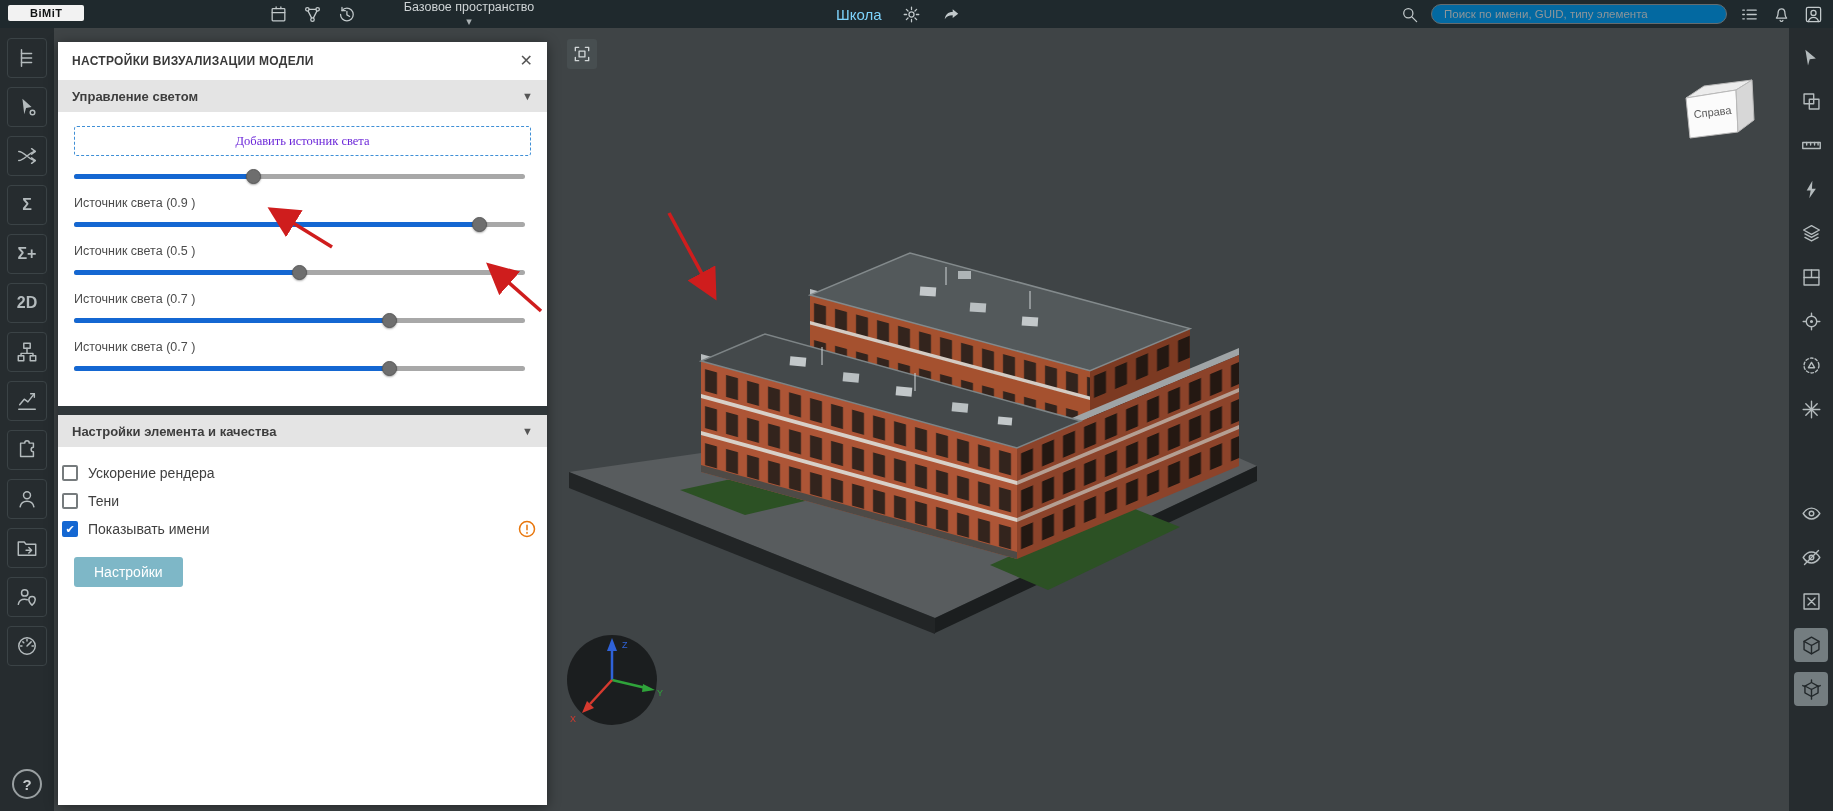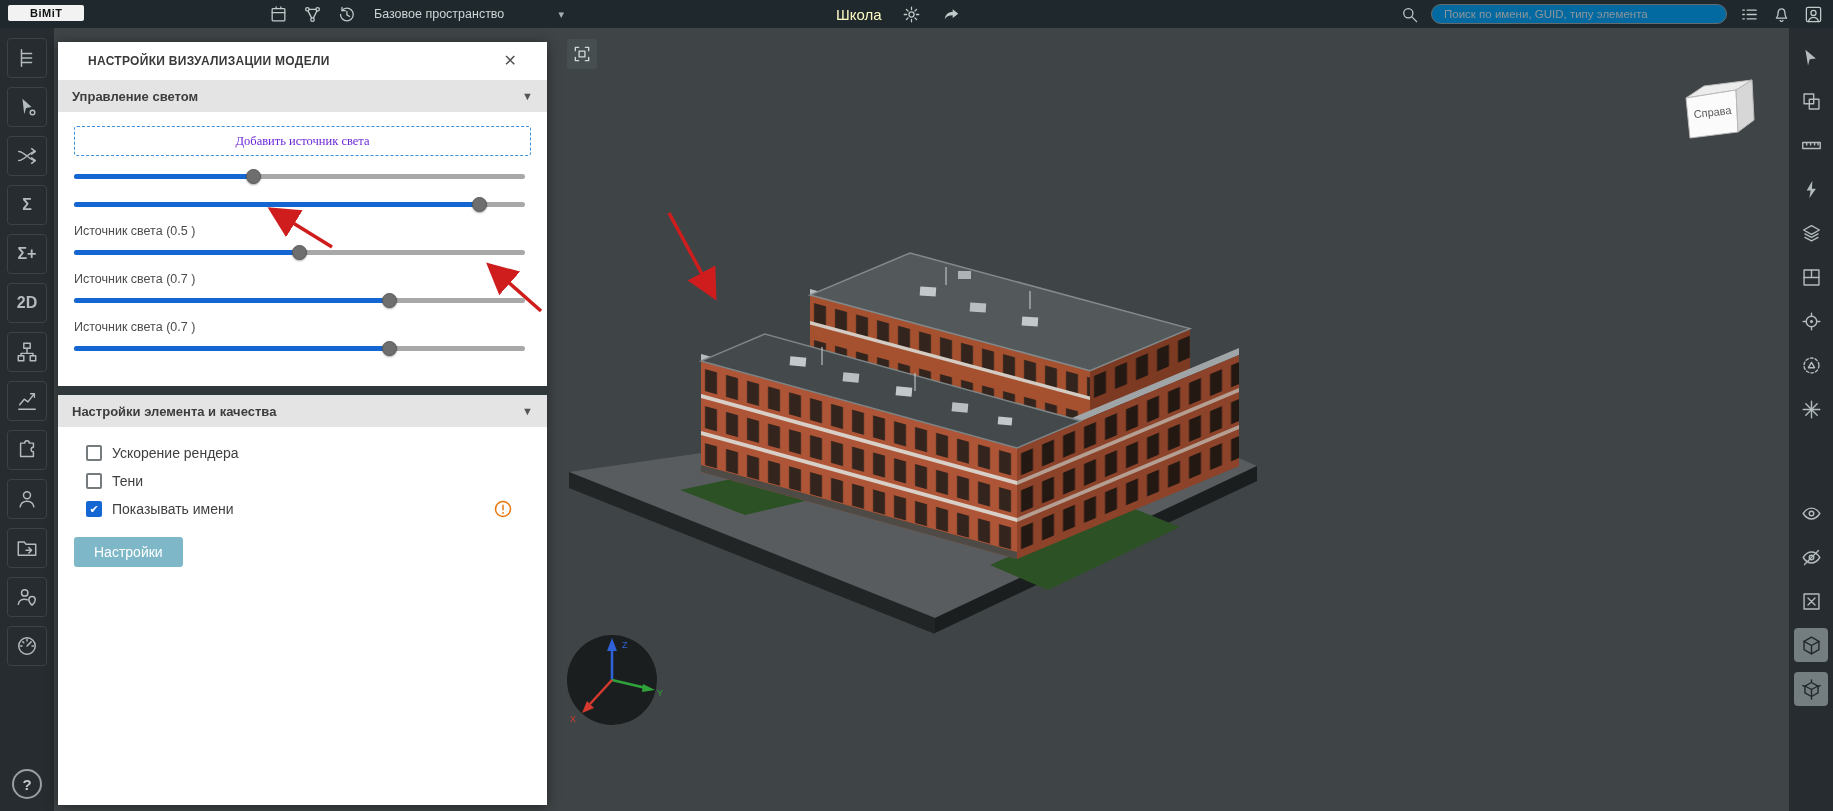--- a/index.html
+++ b/index.html
@@ -9,24 +9,24 @@
 
   
   .topbar { position:absolute; left:0; top:0; width:100%; height:28px; background:#1f292d; z-index:50; }
   .logo { position:absolute; left:8px; top:5px; background:#f2f2f2; color:#101314;
           font-size:11px; font-weight:bold; padding:2px 22px; border-radius:2px; letter-spacing:.5px; }
   .tb-group { position:absolute; top:0; height:28px; display:flex; align-items:center; gap:14px; }
   .tb-icons { left:268px; }
   .tb-icon { width:20px; height:20px; color:#c2c9cb; display:inline-flex; align-items:center; justify-content:center; cursor:pointer; }
   .tb-icon svg { width:19px; height:19px; stroke:currentColor; fill:none; stroke-width:1.6; stroke-linecap:round; stroke-linejoin:round; }
   .workspace { position:absolute; left:374px; top:0; height:28px; width:190px; display:flex; align-items:center;
-               justify-content:space-between; color:#cfd4d6; font-size:12.5px; cursor:pointer; }
+               justify-content:space-between; color:#cfd4d6; font-size:12.5px; cursor:pointer;flex-direction:column; }
   .workspace .chev { color:#aab1b3; font-size:11px; }
   .tb-center { left:836px; gap:20px; }
-  .tb-center .title { color:#fef9c3; font-size:15px; }
+  .tb-center .title { color:#7dd3fc; font-size:15px; }
   .tb-right { right:10px; gap:12px; }
   .search-input { width:296px; height:20px; background:#0369a1; border:1px solid #646c6f; border-radius:11px;
                   color:#dfe3e4; font-size:11.5px; padding:0 12px; outline:none; font-family:"Liberation Sans", sans-serif; }
   .search-input::placeholder { color:#8d969a; }
 
   
   .left-toolbar { position:absolute; left:0; top:28px; bottom:0; width:54px; background:#262c2f; z-index:30;
                   display:flex; flex-direction:column; align-items:center; padding-top:10px; gap:9px; }
   .right-toolbar { position:absolute; right:0; top:28px; bottom:0; width:44px; background:#262c2f; z-index:30;
                    display:flex; flex-direction:column; align-items:center; padding-top:12px; gap:10px; }
@@ -48,42 +48,42 @@
                color:#d2d7d8; display:flex; align-items:center; justify-content:center; cursor:pointer; z-index:5; }
   .focus-btn svg { width:20px; height:20px; stroke:currentColor; fill:none; stroke-width:1.6; stroke-linecap:round; }
   .building-svg { position:absolute; left:506px; top:207px; z-index:2; }
   .navcube-svg { position:absolute; left:1618px; top:48px; z-index:5; cursor:pointer; }
   .gizmo-svg { position:absolute; left:502px; top:596px; z-index:5; cursor:pointer; }
 
   
   .panel { position:absolute; left:58px; top:42px; width:489px; bottom:6px; background:#30373a; z-index:40;
            box-shadow:0 2px 12px rgba(0,0,0,.45); display:flex; flex-direction:column; }
   .panel-header { height:38px; background:#ffffff; display:flex; align-items:center; justify-content:space-between;
-                  padding:0 30px; flex:none; }
+                  padding:0 14px; flex:none; }
   .panel-title { font-size:12px; font-weight:bold; color:#3a3a3a; letter-spacing:.3px; }
   .panel-close { font-size:16px; color:#555; cursor:pointer; line-height:1; }
   .card { background:#ffffff; flex:none; }
   .card.grow { flex:1 1 auto; }
   .section-bar { height:32px; background:#e4e4e4; display:flex; align-items:center; justify-content:space-between;
                  padding:0 14px; cursor:pointer; }
   .section-title { font-size:13px; font-weight:bold; color:#3d3d3d; }
   .section-chev { font-size:11px; color:#555; }
   .panel-gap { height:9px; background:#30373a; flex:none; }
   .add-light-btn { display:block; margin:14px 16px 0; width:calc(100% - 32px); height:30px; background:#fff;
                    border:1px dashed #3f8fd6; border-radius:3px; color:#6d28d9; font-size:12.5px; cursor:pointer;
                    font-family:Liberation Serif, serif; }
   .sliders { padding:0 22px 30px 16px; }
   .slider-group { margin-top:12px; }
   .slider-label { font-size:12.5px; color:#4c4c4c; margin-bottom:6px; }
   .slider { position:relative; height:16px; cursor:pointer; }
   .slider-rail { position:absolute; left:0; right:0; top:6px; height:5px; background:#a8a8a8; border-radius:3px; }
   .slider-fill { position:absolute; left:0; top:6px; height:5px; background:#1467d2; border-radius:3px; }
   .slider-thumb { position:absolute; top:1px; width:15px; height:15px; margin-left:-8px; background:#6e6e6e;
                   border:1px solid #5a5a5a; border-radius:50%; box-shadow:0 1px 2px rgba(0,0,0,.35); cursor:pointer; }
-  .checks { padding:12px 28px 0; }
+  .checks { padding:12px 4px 0; }
   .check-row { position:relative; display:flex; align-items:center; height:28px; cursor:pointer; }
   .checkbox { width:16px; height:16px; border:2px solid #767b7d; border-radius:2px; background:#fff; flex:none;
               display:flex; align-items:center; justify-content:center; }
   .checkbox.checked { background:#1467d2; border-color:#1467d2; }
   .checkbox.checked::after { content:"✔"; color:#fff; font-size:11px; line-height:1; }
   .check-label { font-size:14px; color:#3f3f3f; margin-left:10px; }
   .warn { position:absolute; right:6px; top:4px; width:20px; height:20px; color:#e8760c; }
   .warn svg { width:20px; height:20px; stroke:currentColor; fill:none; stroke-width:1.8; stroke-linecap:round; }
   .save-btn { margin:14px 0 0 16px; padding:7px 20px; background:#7eb7c7; border:none; border-radius:3px;
               color:#fff; font-size:14px; cursor:pointer; font-family:"Liberation Sans", sans-serif; }
@@ -438,20 +438,21 @@
       <button class="add-light-btn">Добавить источник света</button>
       <div class="sliders" id="sliders">
   <div class="slider-group">
     <div class="slider">
       <div class="slider-rail"></div>
       <div class="slider-fill" style="width:40%"></div>
       <div class="slider-thumb" style="left:40%"></div>
     </div>
   </div>
   <div class="slider-group">
+    <div class="slider-label">Источник света (0.9 )</div>
     <div class="slider">
       <div class="slider-rail"></div>
       <div class="slider-fill" style="width:90%"></div>
       <div class="slider-thumb" style="left:90%"></div>
     </div>
   </div>
   <div class="slider-group">
     <div class="slider-label">Источник света (0.5 )</div>
     <div class="slider">
       <div class="slider-rail"></div>

